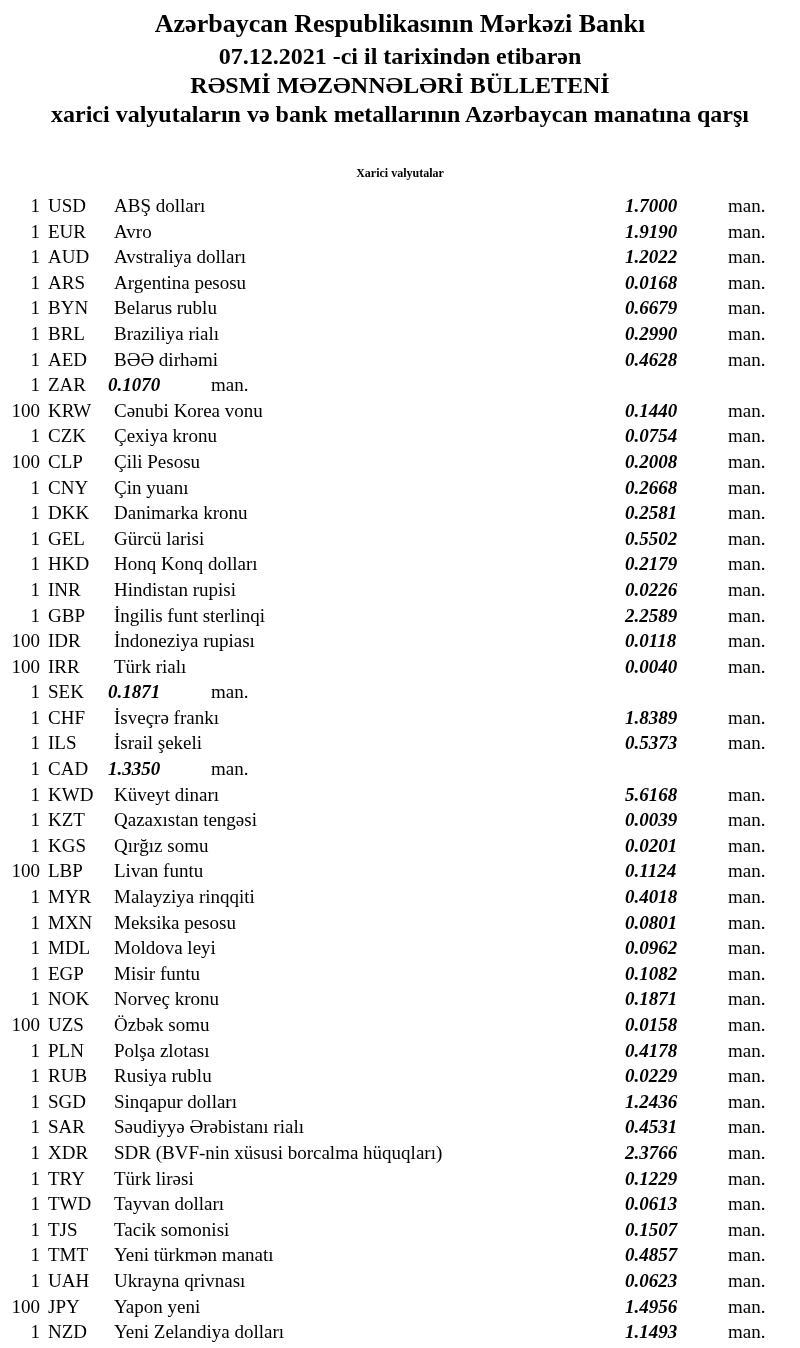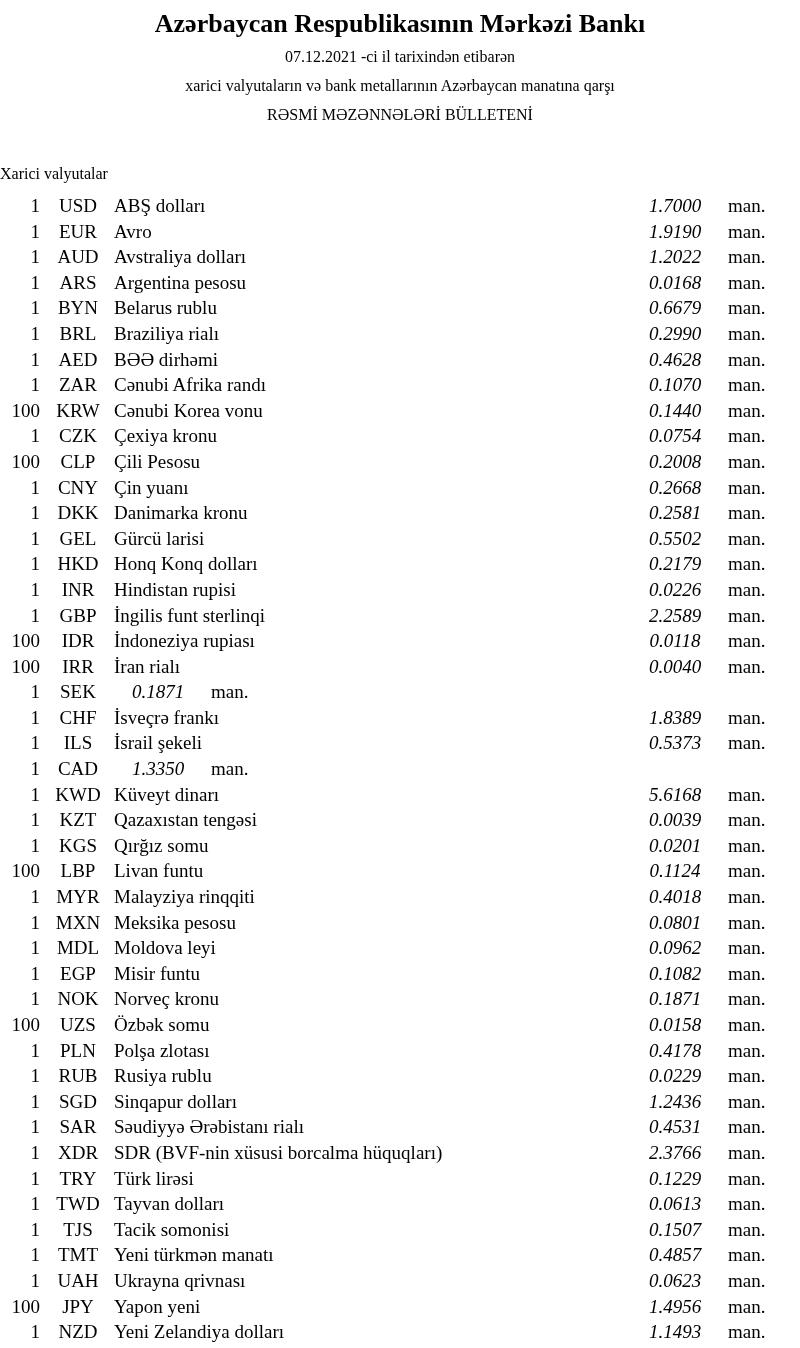--- a/index.html
+++ b/index.html
@@ -15,57 +15,57 @@
     padding-top: 6px;
     overflow: hidden;
   }
   .doc-header { text-align: center; }
   .bank-title {
     font-size: 26px;
     font-weight: bold;
     line-height: 36px;
   }
   .hline {
-    font-size: 16px;
-    font-weight: normal;
+    font-size: 24px;
+    font-weight: bold;
     line-height: 29px;
   }
   .section-title {
-    text-align: left;
-    font-size: 16px;
-    font-weight: normal;
+    text-align: center;
+    font-size: 12px;
+    font-weight: bold;
     line-height: 27px;
     margin-top: 31px;
     margin-bottom: 8px;
   }
   .rates-table { width: 100%; }
   .row {
     display: flex;
     align-items: baseline;
     height: 25.6px;
     font-size: 19px;
     padding-right: 30px;
     box-sizing: border-box;
     white-space: nowrap;
   }
   .qty  { flex: none; width: 40px; text-align: right; }
-  .code { flex: none; width: 60px; text-align: center; margin-left: 8px; }
+  .code { flex: none; width: 60px; text-align: left; margin-left: 8px; }
   .name { flex: 1; padding-left: 6px; overflow: hidden; }
-  .rate { flex: none; width: 100px; text-align: center; font-weight: normal; font-style: italic; }
+  .rate { flex: none; width: 100px; text-align: left; font-weight: bold; font-style: italic; }
   .unit { flex: none; width: 42px; padding-left: 3px; }
 </style>
 </head>
 <body>
 
 <div class="page">
   <div class="doc-header">
     <div class="bank-title">Azərbaycan Respublikasının Mərkəzi Bankı</div>
     <div class="hline">07.12.2021 -ci il tarixindən etibarən</div>
+    <div class="hline">RƏSMİ MƏZƏNNƏLƏRİ BÜLLETENİ</div>
     <div class="hline">xarici valyutaların və bank metallarının Azərbaycan manatına qarşı</div>
-    <div class="hline">RƏSMİ MƏZƏNNƏLƏRİ BÜLLETENİ</div>
   </div>
 
   <div class="section-title">Xarici valyutalar</div>
 
   <div class="rates-table">
   <div class="row">
     <span class="qty">1</span>
     <span class="code">USD</span>
     <span class="name">ABŞ dolları</span>
     <span class="rate">1.7000</span>
@@ -116,21 +116,20 @@
     <span class="qty">1</span>
     <span class="code">AED</span>
     <span class="name">BƏƏ dirhəmi</span>
     <span class="rate">0.4628</span>
     <span class="unit">man.</span>
   </div>
 
   <div class="row">
     <span class="qty">1</span>
     <span class="code">ZAR</span>
-    <span class="name">Cənubi Afrika randı</span>
     <span class="rate">0.1070</span>
     <span class="unit">man.</span>
   </div>
 
   <div class="row">
     <span class="qty">100</span>
     <span class="code">KRW</span>
     <span class="name">Cənubi Korea vonu</span>
     <span class="rate">0.1440</span>
     <span class="unit">man.</span>
@@ -204,21 +203,21 @@
     <span class="qty">100</span>
     <span class="code">IDR</span>
     <span class="name">İndoneziya rupiası</span>
     <span class="rate">0.0118</span>
     <span class="unit">man.</span>
   </div>
 
   <div class="row">
     <span class="qty">100</span>
     <span class="code">IRR</span>
-    <span class="name">İran rialı</span>
+    <span class="name">Türk rialı</span>
     <span class="rate">0.0040</span>
     <span class="unit">man.</span>
   </div>
 
   <div class="row">
     <span class="qty">1</span>
     <span class="code">SEK</span>
     <span class="rate">0.1871</span>
     <span class="unit">man.</span>
   </div>

